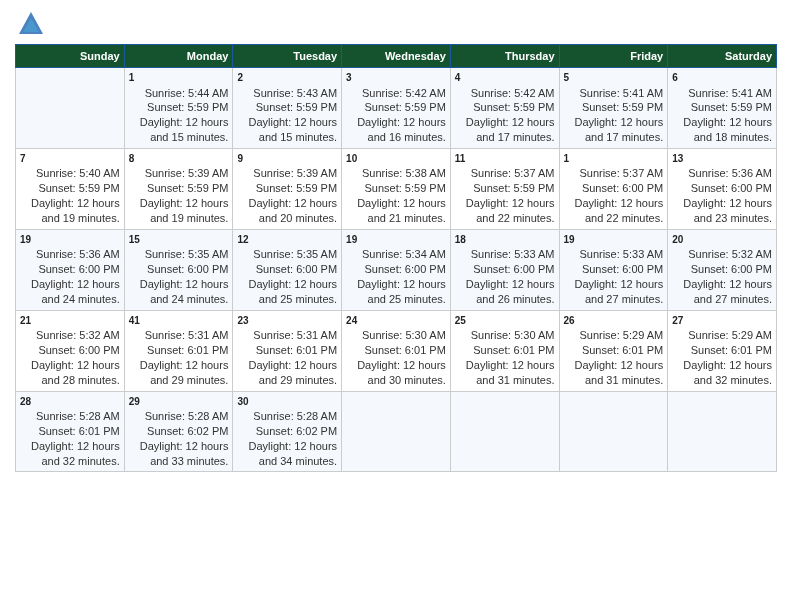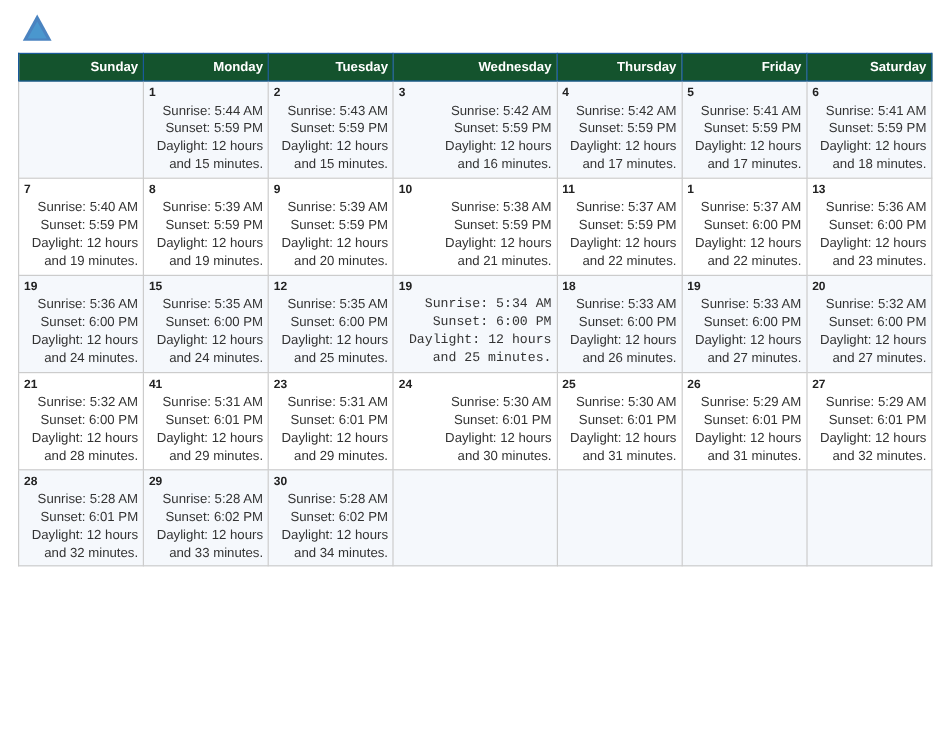--- a/index.html
+++ b/index.html
@@ -230,21 +230,21 @@
           </td>
           <td>
             <span class="day-num">12</span>
             <div class="day-info" style="white-space: pre-line;">Sunrise: 5:35 AM
 Sunset: 6:00 PM
 Daylight: 12 hours
 and 25 minutes.</div>
           </td>
           <td>
             <span class="day-num">19</span>
-            <div class="day-info" style="white-space: pre-line; font-family: Liberation Mono, monospace;">Sunrise: 5:34 AM
+            <div class="day-info" style="white-space: pre-line;">Sunrise: 5:34 AM
 Sunset: 6:00 PM
 Daylight: 12 hours
 and 25 minutes.</div>
           </td>
           <td>
             <span class="day-num">18</span>
             <div class="day-info" style="white-space: pre-line;">Sunrise: 5:33 AM
 Sunset: 6:00 PM
 Daylight: 12 hours
 and 26 minutes.</div>

